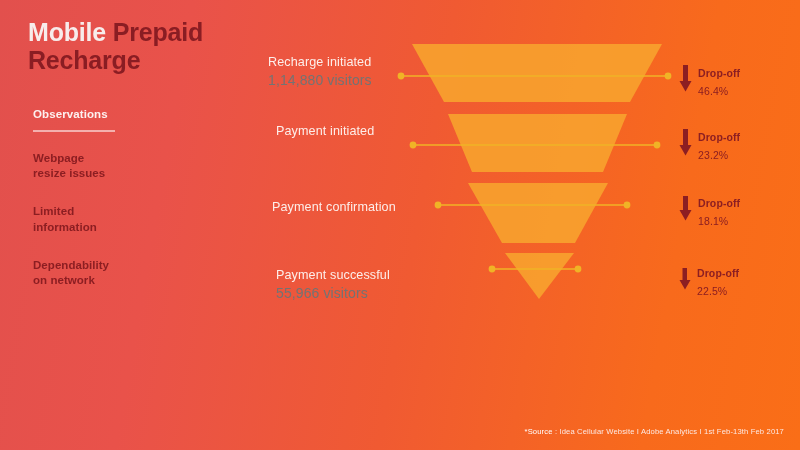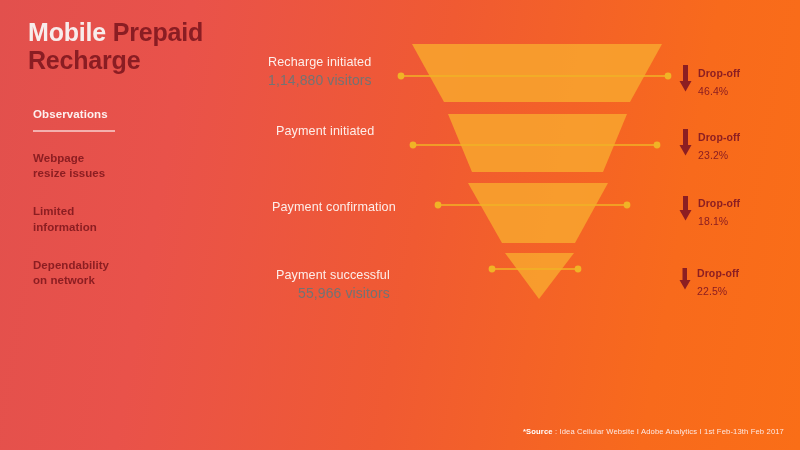--- a/index.html
+++ b/index.html
@@ -66,21 +66,21 @@
   .dropoff-pct {
     font-size:10.5px; font-weight:normal; color:#8c1e22;
     line-height:1.32; letter-spacing:0.1px; white-space:nowrap;
   }
 
   
   #footer-source {
     position:absolute; right:16px; bottom:14px;
     font-size:7.6px; color:#fde9e4; letter-spacing:0.15px; white-space:nowrap;
   }
-  #footer-source .src-bold { font-weight:bold; color:#ffffff; }
+  #footer-source .src-bold { font-weight:normal; color:#ffffff; }
 </style>
 </head>
 <body>
 
 <div id="left-panel">
 
   <div id="page-title"><span class="t-light">Mobile </span><span class="t-dark">Prepaid Recharge</span></div>
 
   <div id="observations-header">Observations</div>
   <div id="observations-divider"></div>
@@ -132,21 +132,21 @@
   <div class="stage-label" style="left:268px; top:55px;">
     <div class="stage-name">Recharge initiated</div>
     <div class="stage-value">1,14,880 visitors</div>
   </div>
   <div class="stage-label" style="left:276px; top:124px;">
     <div class="stage-name">Payment initiated</div>
   </div>
   <div class="stage-label" style="left:272px; top:200px;">
     <div class="stage-name">Payment confirmation</div>
   </div>
-  <div class="stage-label" style="left:276px; top:268px;text-align:right;">
+  <div class="stage-label" style="left:276px; top:268px;">
     <div class="stage-name">Payment successful</div>
     <div class="stage-value">55,966 visitors</div>
   </div>
 
   <div class="dropoff" style="left:679px; top:62px;">
     <span class="dropoff-arrow">
       <svg width="13" height="27" viewBox="0 0 13 27">
         <rect x="4" y="0" width="5" height="18" fill="#8c1e22"></rect>
         <polygon points="0.5,16 12.5,16 6.5,26.5" fill="#8c1e22"></polygon>
       </svg>

